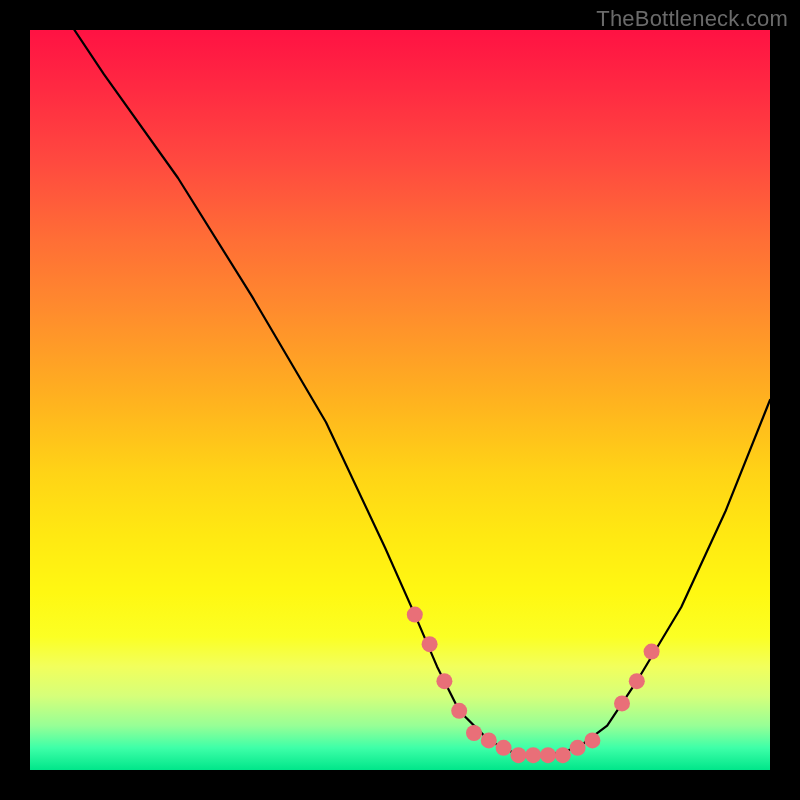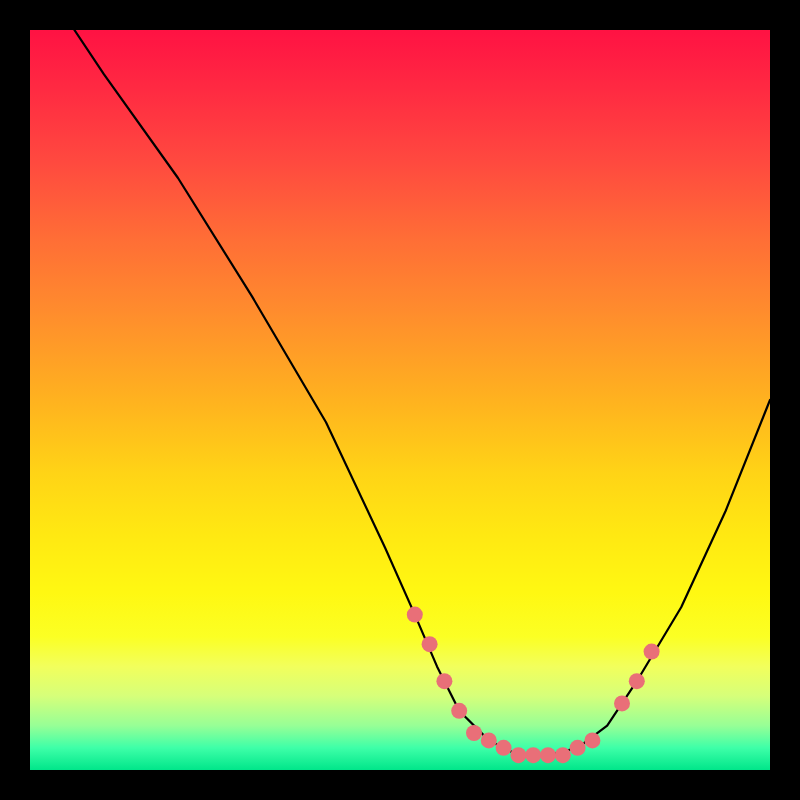--- a/index.html
+++ b/index.html
@@ -54,20 +54,21 @@
     left: 0;
     top: 0;
     width: 740px;
     height: 740px;
   }
 </style>
 </head>
 <body>
 
 <div class="stage">
+  <div class="credit">TheBottleneck.com</div>
   <div class="plot">
     <svg class="curve" viewBox="0 0 740 740" preserveAspectRatio="none">
       <path id="curve-path" fill="none" stroke-width="2.2" stroke-linecap="round" stroke-linejoin="round" d="M44.4 0.0 L74.0 44.4 L148.0 148.0 L222.0 266.4 L296.0 392.2 L355.2 518.0 L384.8 584.6 L407.0 636.4 L429.2 680.8 L458.8 710.4 L488.4 725.2 L518.0 725.2 L547.6 717.8 L577.2 695.6 L606.8 651.2 L651.2 577.2 L695.6 481.0 L740.0 370.0" stroke="#000000"></path>
       <g id="marker-group">
           <circle cx="384.8" cy="584.6" r="8" fill="#e96f78"></circle>
           <circle cx="399.6" cy="614.2" r="8" fill="#e96f78"></circle>
           <circle cx="414.4" cy="651.2" r="8" fill="#e96f78"></circle>
           <circle cx="429.2" cy="680.8" r="8" fill="#e96f78"></circle>
           <circle cx="444.0" cy="703.0" r="8" fill="#e96f78"></circle>
           <circle cx="458.8" cy="710.4" r="8" fill="#e96f78"></circle>

